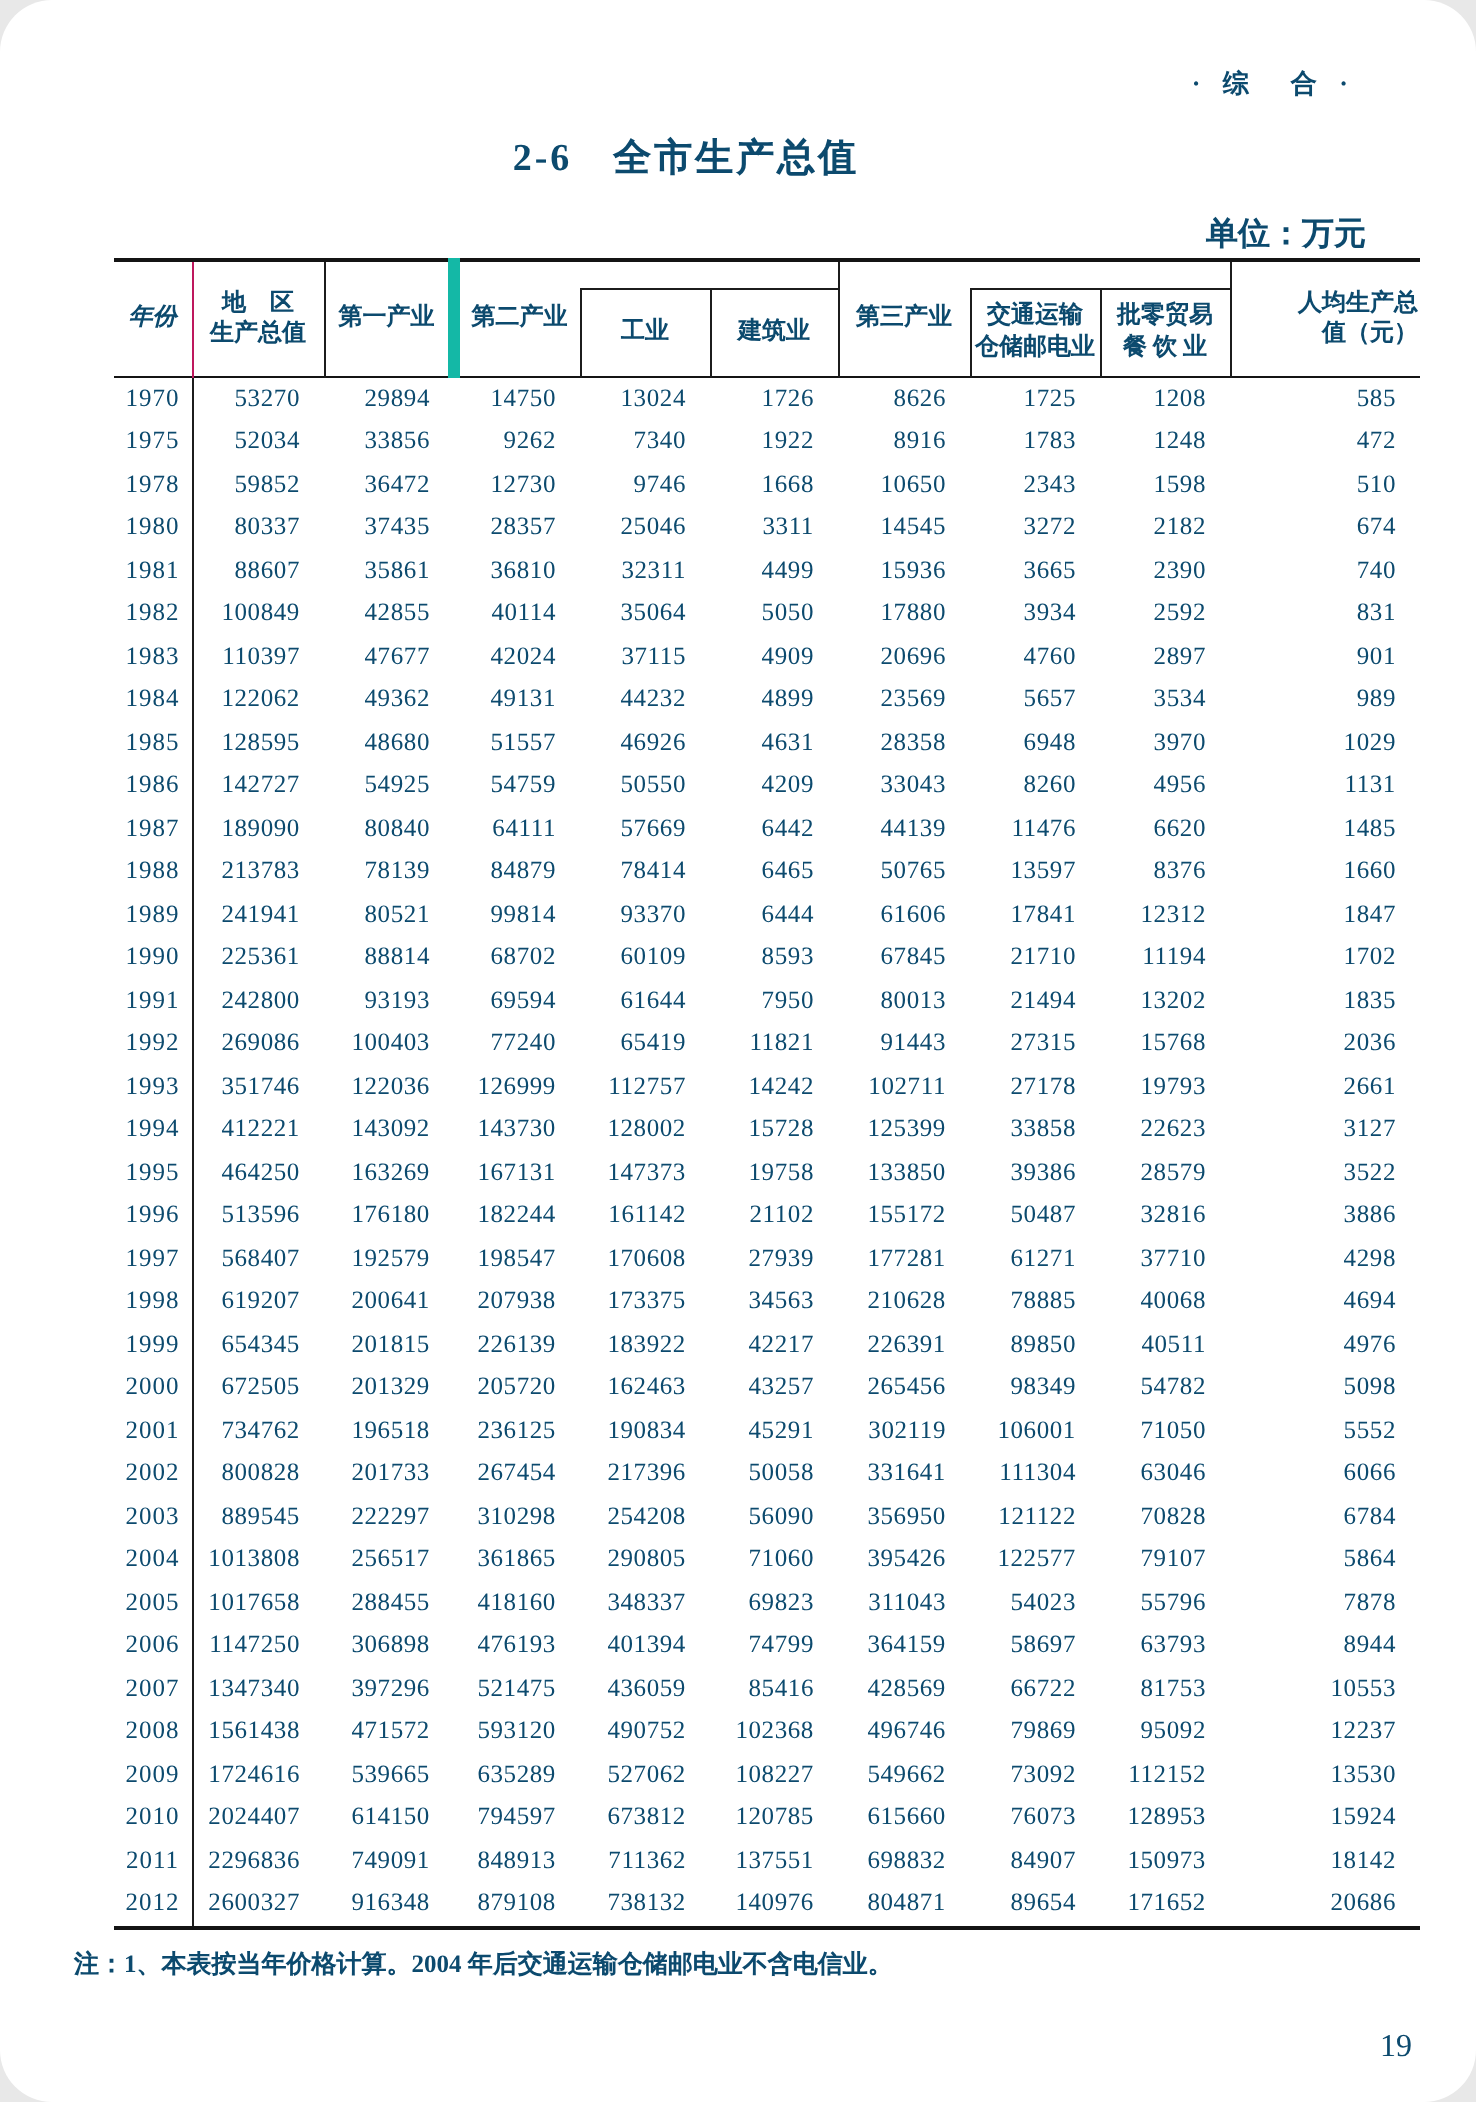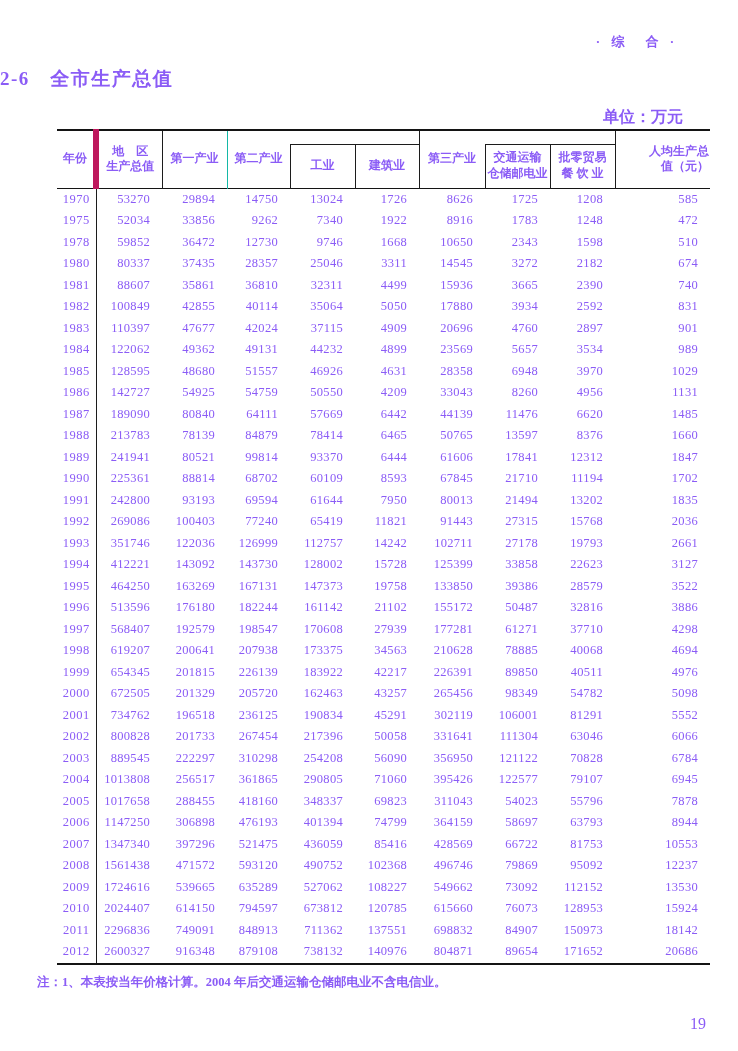--- a/index.html
+++ b/index.html
@@ -3,38 +3,40 @@
 <meta charset="utf-8">
 <style>
   * { margin: 0; padding: 0; box-sizing: border-box; }
   html, body { background: #e8e8e8; }
   .page {
     position: relative;
     width: 738px;
     height: 1051px;
     background: #ffffff;
     font-family: "Liberation Serif", "DejaVu Serif", serif;
-    color: #8b5cf6;
+    color: #0c4a6e;
     overflow: hidden;
     margin: 0 auto;
+    border-radius: 26px;
   }
   .corner {
     position: absolute;
     top: 33px;
     right: 60px;
     font-size: 13px;
     font-weight: 600;
     letter-spacing: 4px;
     white-space: nowrap;
   }
   .title {
     position: absolute;
     top: 66px;
     left: 0;
     width: 686px;
+    text-align: center;
     font-size: 19px;
     font-weight: bold;
     letter-spacing: 1.5px;
   }
   .unit {
     position: absolute;
     top: 107px;
     right: 55px;
     font-size: 16px;
     font-weight: 600;
@@ -54,23 +56,23 @@
     font-size: 12px;
     font-weight: 600;
     text-align: center;
     vertical-align: middle;
     white-space: pre-line;
     line-height: 1.3;
     padding: 0 1px;
   }
   tr.hr1 { height: 14px; }
   tr.hr2 { height: 44px; }
-  .h-year        { border-right: 6px solid #be185d; }
+  .h-year        { border-right: 1px solid #be185d; font-style: italic; }
   .h-gdp         { border-right: 1px solid #1c1c1c; }
-  .h-primary     { border-right: 1px solid #14b8a6; }
+  .h-primary     { border-right: 6px solid #14b8a6; }
   .h-tertiary    { border-left: 1px solid #1c1c1c; }
   .h-percapita   { border-left: 1px solid #1c1c1c; text-align: right; }
   .sp            { border-bottom: 1px solid #1c1c1c; }
   .h-industry    { border-left: 1px solid #1c1c1c; border-right: 1px solid #1c1c1c; }
   .h-transport   { border-left: 1px solid #1c1c1c; border-right: 1px solid #1c1c1c; }
   tbody td {
     height: 21.5px;
     font-size: 12.5px;
     text-align: right;
     padding: 0 12px 0 0;
@@ -440,21 +442,21 @@
         </tr>
         <tr>
           <td class="c-year">2001</td>
           <td class="c-num">734762</td>
           <td class="c-num">196518</td>
           <td class="c-num">236125</td>
           <td class="c-num">190834</td>
           <td class="c-num">45291</td>
           <td class="c-num">302119</td>
           <td class="c-num">106001</td>
-          <td class="c-num">81291</td>
+          <td class="c-num">71050</td>
           <td class="c-num c-last">5552</td>
         </tr>
         <tr>
           <td class="c-year">2002</td>
           <td class="c-num">800828</td>
           <td class="c-num">201733</td>
           <td class="c-num">267454</td>
           <td class="c-num">217396</td>
           <td class="c-num">50058</td>
           <td class="c-num">331641</td>
@@ -477,21 +479,21 @@
         <tr>
           <td class="c-year">2004</td>
           <td class="c-num">1013808</td>
           <td class="c-num">256517</td>
           <td class="c-num">361865</td>
           <td class="c-num">290805</td>
           <td class="c-num">71060</td>
           <td class="c-num">395426</td>
           <td class="c-num">122577</td>
           <td class="c-num">79107</td>
-          <td class="c-num c-last">6945</td>
+          <td class="c-num c-last">5864</td>
         </tr>
         <tr>
           <td class="c-year">2005</td>
           <td class="c-num">1017658</td>
           <td class="c-num">288455</td>
           <td class="c-num">418160</td>
           <td class="c-num">348337</td>
           <td class="c-num">69823</td>
           <td class="c-num">311043</td>
           <td class="c-num">54023</td>

